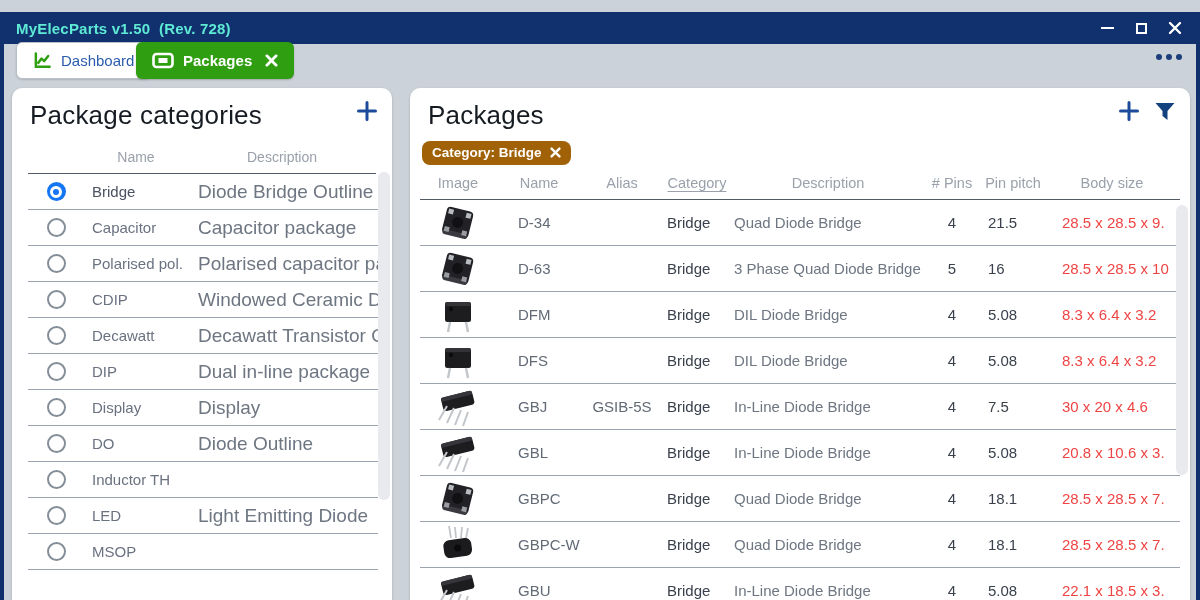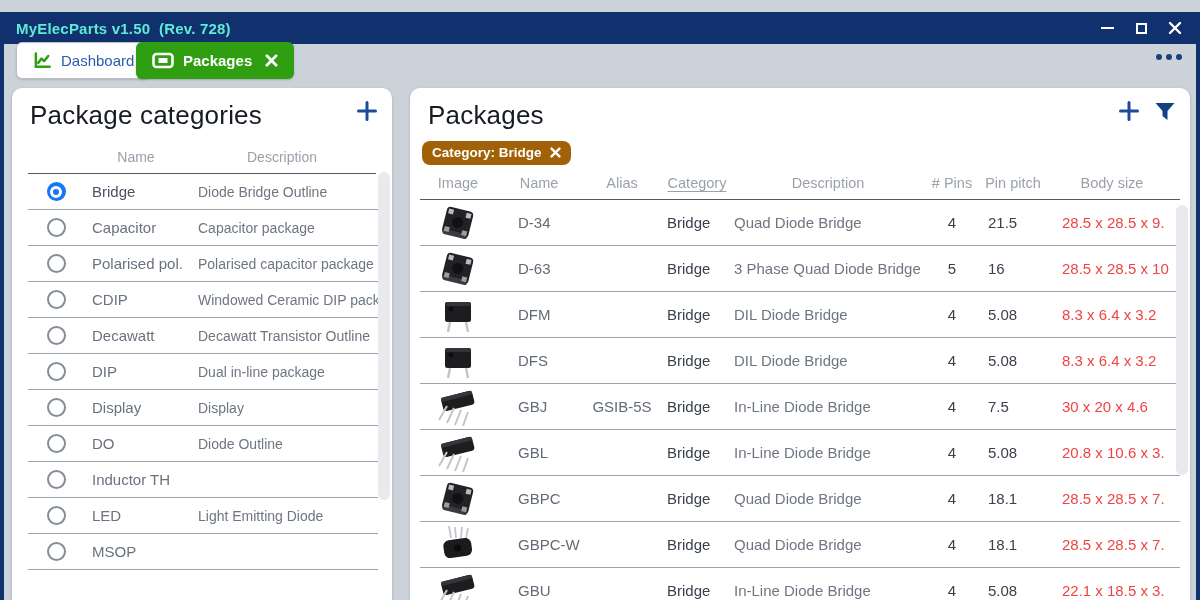--- a/index.html
+++ b/index.html
@@ -56,21 +56,21 @@
   .lheaders { display:grid; grid-template-columns:56px 104px 1fr; padding:0 16px 0 16px; margin-top:18px; }
   .lheaders span { font-size:14px; color:#9aa1ab; text-align:center; padding-bottom:8px; }
   .lhline { border-bottom:1px solid #525a66; margin:0 16px 0 16px; }
   .lrows { }
   .lrow {
     display:grid; grid-template-columns:56px 104px 1fr; align-items:center;
     height:36px; margin:0 14px 0 16px; border-bottom:1px solid #9aa3ae;
     cursor:pointer;
   }
   .lrow .lname { font-size:15px; color:#6a7280; padding-left:8px; }
-  .lrow .ldesc { font-size:14px; color:#6e7682; padding-left:10px; white-space:nowrap; overflow:hidden; }
+  .lrow .ldesc { font-size:19px; color:#6e7682; padding-left:10px; white-space:nowrap; overflow:hidden; }
   .lrow.selected .lname { color:#4a5160; }
   .radio {
     width:19px; height:19px; border-radius:50%; border:2px solid #858d98;
     justify-self:center; display:flex; align-items:center; justify-content:center; background:#fff;
   }
   .lrow.selected .radio { border-color:#1676f3; background:#1676f3; }
   .lrow.selected .radio::after {
     content:""; width:6px; height:6px; border:3px solid #fff; border-radius:50%;
     background:#1676f3; display:block;
   }

